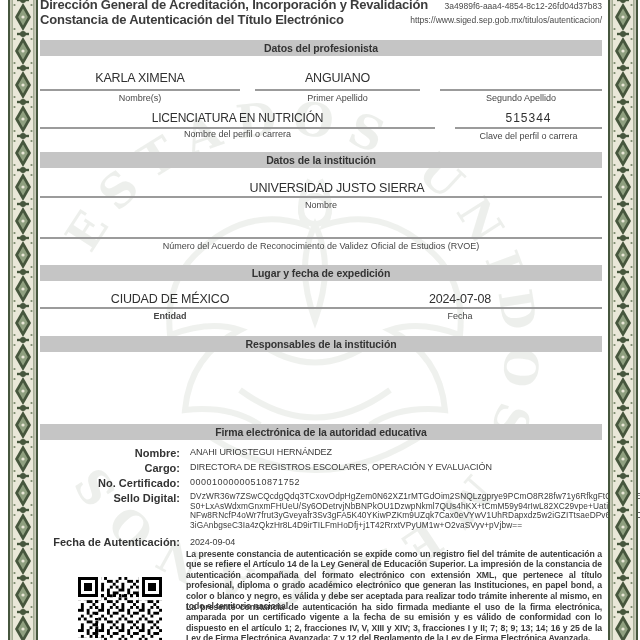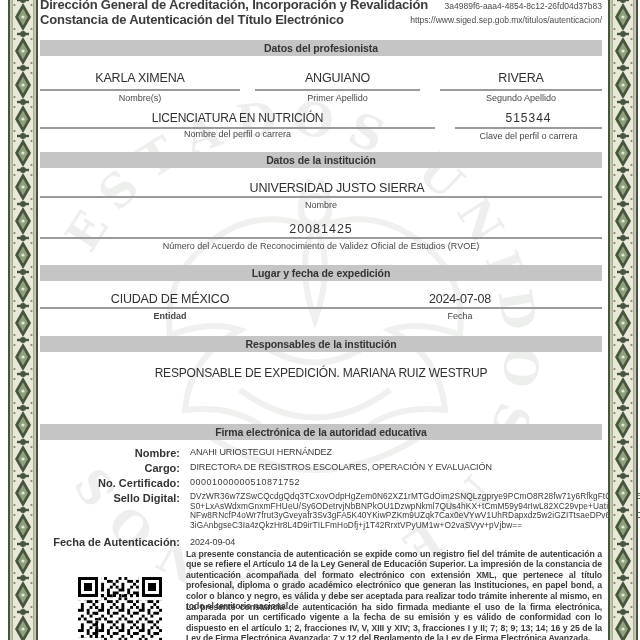--- a/index.html
+++ b/index.html
@@ -99,55 +99,52 @@
     <div class="abs hdr-title" style="left:0; top:12px; width:400px;">Constancia de Autenticación del Título Electrónico</div>
     <div class="abs hdr-meta" style="right:0; top:1px; width:260px;">3a4989f6-aaa4-4854-8c12-26fd04d37b83</div>
     <div class="abs hdr-meta" style="right:0; top:15px; width:300px;">
       <a href="#">https://www.siged.sep.gob.mx/titulos/autenticacion/</a>
     </div>
 
     <div class="bar" style="top:40px;">Datos del profesionista</div>
 
     <div class="value" style="left:0;   top:71px; width:200px;">KARLA XIMENA</div>
     <div class="value" style="left:215px; top:71px; width:165px;">ANGUIANO</div>
-    <div class="value" style="left:400px; top:71px; width:162px;">RIVERA</div>
     <div class="uline" style="left:0;   top:89px; width:200px;"></div>
     <div class="uline" style="left:215px; top:89px; width:165px;"></div>
     <div class="uline" style="left:400px; top:89px; width:162px;"></div>
     <div class="flabel" style="left:215px; top:93px; width:165px;">Primer Apellido</div>
     <div class="flabel" style="left:0;   top:93px; width:200px;">Nombre(s)</div>
     <div class="flabel" style="left:400px; top:93px; width:162px;">Segundo Apellido</div>
 
     <div class="value" style="left:0;   top:111px; width:395px; font-size:12px;">LICENCIATURA EN NUTRICIÓN</div>
     <div class="value" style="left:415px; top:111px; width:147px; font-size:12px; letter-spacing:1px;">515344</div>
     <div class="uline" style="left:0;   top:127px; width:395px;"></div>
     <div class="uline" style="left:415px; top:127px; width:147px;"></div>
     <div class="flabel" style="left:0;   top:129px; width:395px;">Nombre del perfil o carrera</div>
     <div class="flabel" style="left:415px; top:131px; width:147px;">Clave del perfil o carrera</div>
 
     <div class="bar" style="top:152px;">Datos de la institución</div>
 
     <div class="value" style="left:16px; top:181px; width:562px;">UNIVERSIDAD JUSTO SIERRA</div>
     <div class="uline" style="left:0; top:196px; width:562px;"></div>
     <div class="flabel" style="left:0; top:200px; width:562px;">Nombre</div>
 
-    <div class="value" style="left:0; top:222px; width:562px; letter-spacing:1px;">20081425</div>
     <div class="uline" style="left:0; top:237px; width:562px;"></div>
     <div class="flabel" style="left:0; top:241px; width:562px;">Número del Acuerdo de Reconocimiento de Validez Oficial de Estudios (RVOE)</div>
 
     <div class="bar" style="top:265px;">Lugar y fecha de expedición</div>
 
     <div class="value" style="left:0;   top:292px; width:260px;">CIUDAD DE MÉXICO</div>
     <div class="value" style="left:330px; top:292px; width:180px;">2024-07-08</div>
     <div class="uline" style="left:0; top:307px; width:562px;"></div>
     <div class="flabel" style="left:0;   top:311px; width:260px;font-weight:bold;">Entidad</div>
     <div class="flabel" style="left:330px; top:311px; width:180px;">Fecha</div>
 
     <div class="bar" style="top:336px;">Responsables de la institución</div>
-    <div class="value" style="left:0; top:366px; width:562px; font-size:12px;">RESPONSABLE DE EXPEDICIÓN. MARIANA RUIZ WESTRUP</div>
 
     <div class="bar" style="top:424px;">Firma electrónica de la autoridad educativa</div>
 
     <div class="sig-label" style="top:447px;">Nombre:</div>
     <div class="sig-value" style="top:447px;">ANAHI URIOSTEGUI HERNÁNDEZ</div>
 
     <div class="sig-label" style="top:462px;">Cargo:</div>
     <div class="sig-value" style="top:462px;">DIRECTORA DE REGISTROS ESCOLARES, OPERACIÓN Y EVALUACIÓN</div>
 
     <div class="sig-label" style="top:477px;">No. Certificado:</div>

